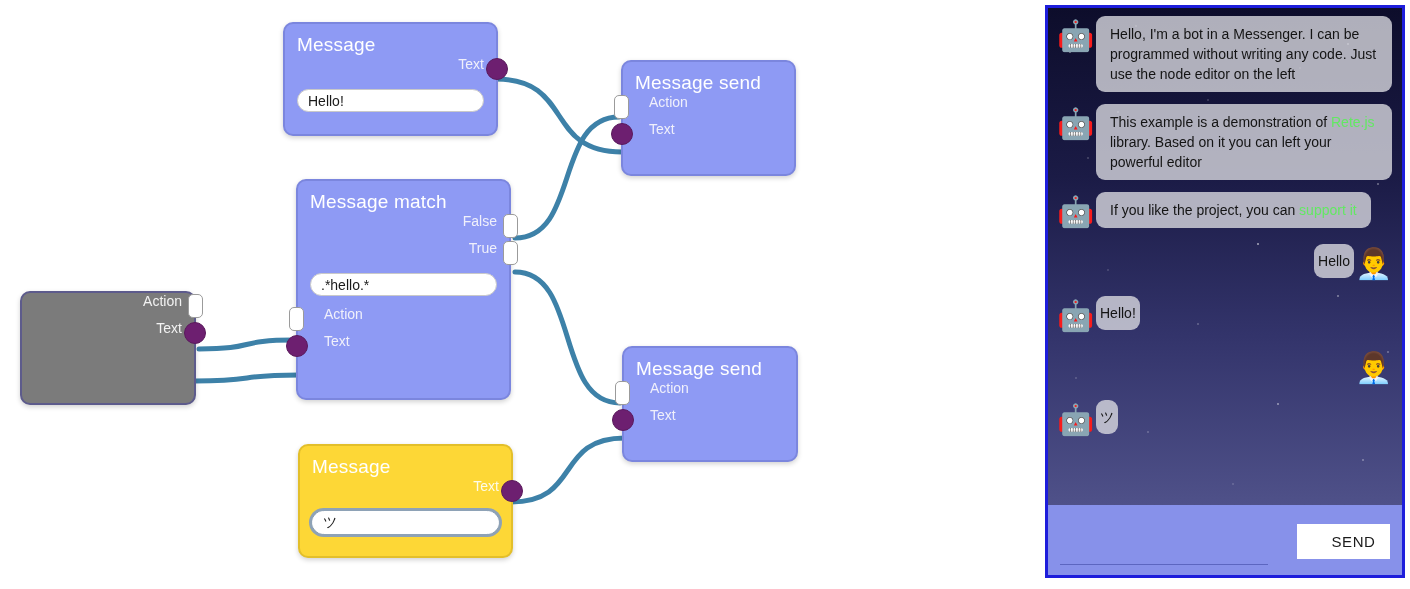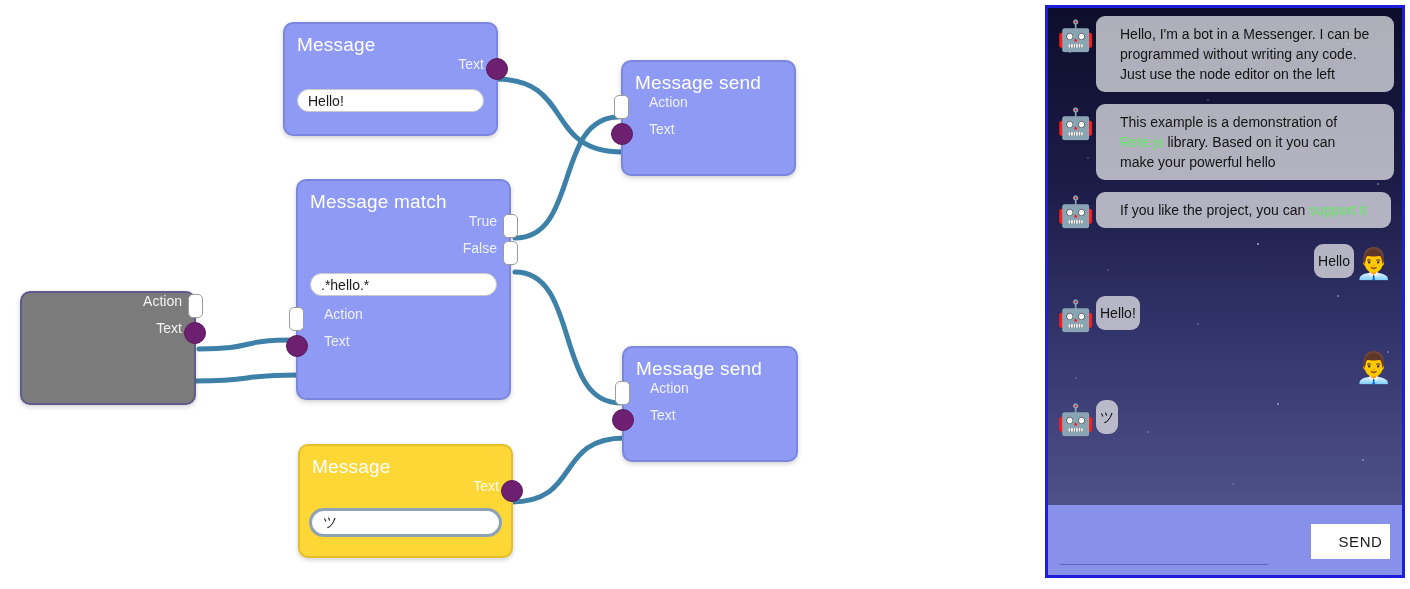--- a/index.html
+++ b/index.html
@@ -192,21 +192,21 @@
     text-align: center;
     flex: 0 0 40px;
     filter: saturate(1.4);
   }
 
   .bubble {
     max-width: 268px;
     background: rgba(216,216,222,0.80);
     color: #141414;
     border-radius: 9px;
-    padding: 8px 24px;
+    padding: 8px 14px;
     font-size: 14px;
     line-height: 20px;
     word-wrap: break-word;
   }
   .bubble.short { padding: 7px 4px; }
   .bubble a, .link {
     color: #63e863;
     text-decoration: none;
   }
 
@@ -236,21 +236,21 @@
     background: transparent;
     border: none;
     border-bottom: 1px solid #5c66c0;
     outline: none;
     color: #15153b;
     font-family: "Liberation Sans", sans-serif;
     font-size: 14px;
   }
   #send-btn {
     flex: 0 0 auto;
-    width: 79px;
+    width: 93px;
     height: 35px;
     background: #ffffff;
     border: none;
     color: #1b1b1b;
     font-family: "Liberation Sans", sans-serif;
     font-size: 15px;
     letter-spacing: 0.6px;
     cursor: pointer;
     padding-left: 26px;
   }
@@ -274,27 +274,27 @@
           <div class="node-title">Message</div>
           <div class="socket-row out">
             <span class="socket-label">Text</span>
             <span class="sock text right-text"></span>
           </div>
           <div class="ctrl"><input type="text" placeholder="" value="Hello!" style=""></div>
         </div>
         <div class="node" style="left: 296px; top: 179px; width: 215px; height: 221px;">
           <div class="node-title">Message match</div>
           <div class="socket-row out">
+            <span class="socket-label">False</span>
+            <span class="sock action right-action"></span>
+          </div>
+          <div class="socket-row out">
             <span class="socket-label">True</span>
             <span class="sock action right-action"></span>
           </div>
-          <div class="socket-row out">
-            <span class="socket-label">False</span>
-            <span class="sock action right-action"></span>
-          </div>
           <div class="ctrl"><input type="text" placeholder="" value=".*hello.*" style=""></div>
           <div class="socket-row in">
             <span class="sock action left-action"></span>
             <span class="socket-label">Action</span>
           </div>
           <div class="socket-row in">
             <span class="sock text left-text"></span>
             <span class="socket-label">Text</span>
           </div>
         </div>
@@ -342,21 +342,21 @@
   </div>
 
   <div id="messenger">
     <div id="chat-scroll">
         <div class="msg bot">
           <div class="avatar">🤖</div>
           <div class="bubble"><span>Hello, I'm a bot in a Messenger. I can be programmed without writing any code. Just use the node editor on the left</span></div>
         </div>
         <div class="msg bot">
           <div class="avatar">🤖</div>
-          <div class="bubble"><span>This example is a demonstration of </span><span class="link">Rete.js</span><span> library. Based on it you can make your powerful hello</span></div>
+          <div class="bubble"><span>This example is a demonstration of </span><span class="link">Rete.js</span><span> library. Based on it you can left your powerful editor</span></div>
         </div>
         <div class="msg bot">
           <div class="avatar">🤖</div>
           <div class="bubble"><span>If you like the project, you can </span><span class="link">support it</span></div>
         </div>
         <div class="msg me">
           <div class="bubble short"><span>Hello</span></div>
           <div class="avatar">👨‍💼</div>
         </div>
         <div class="msg bot">

